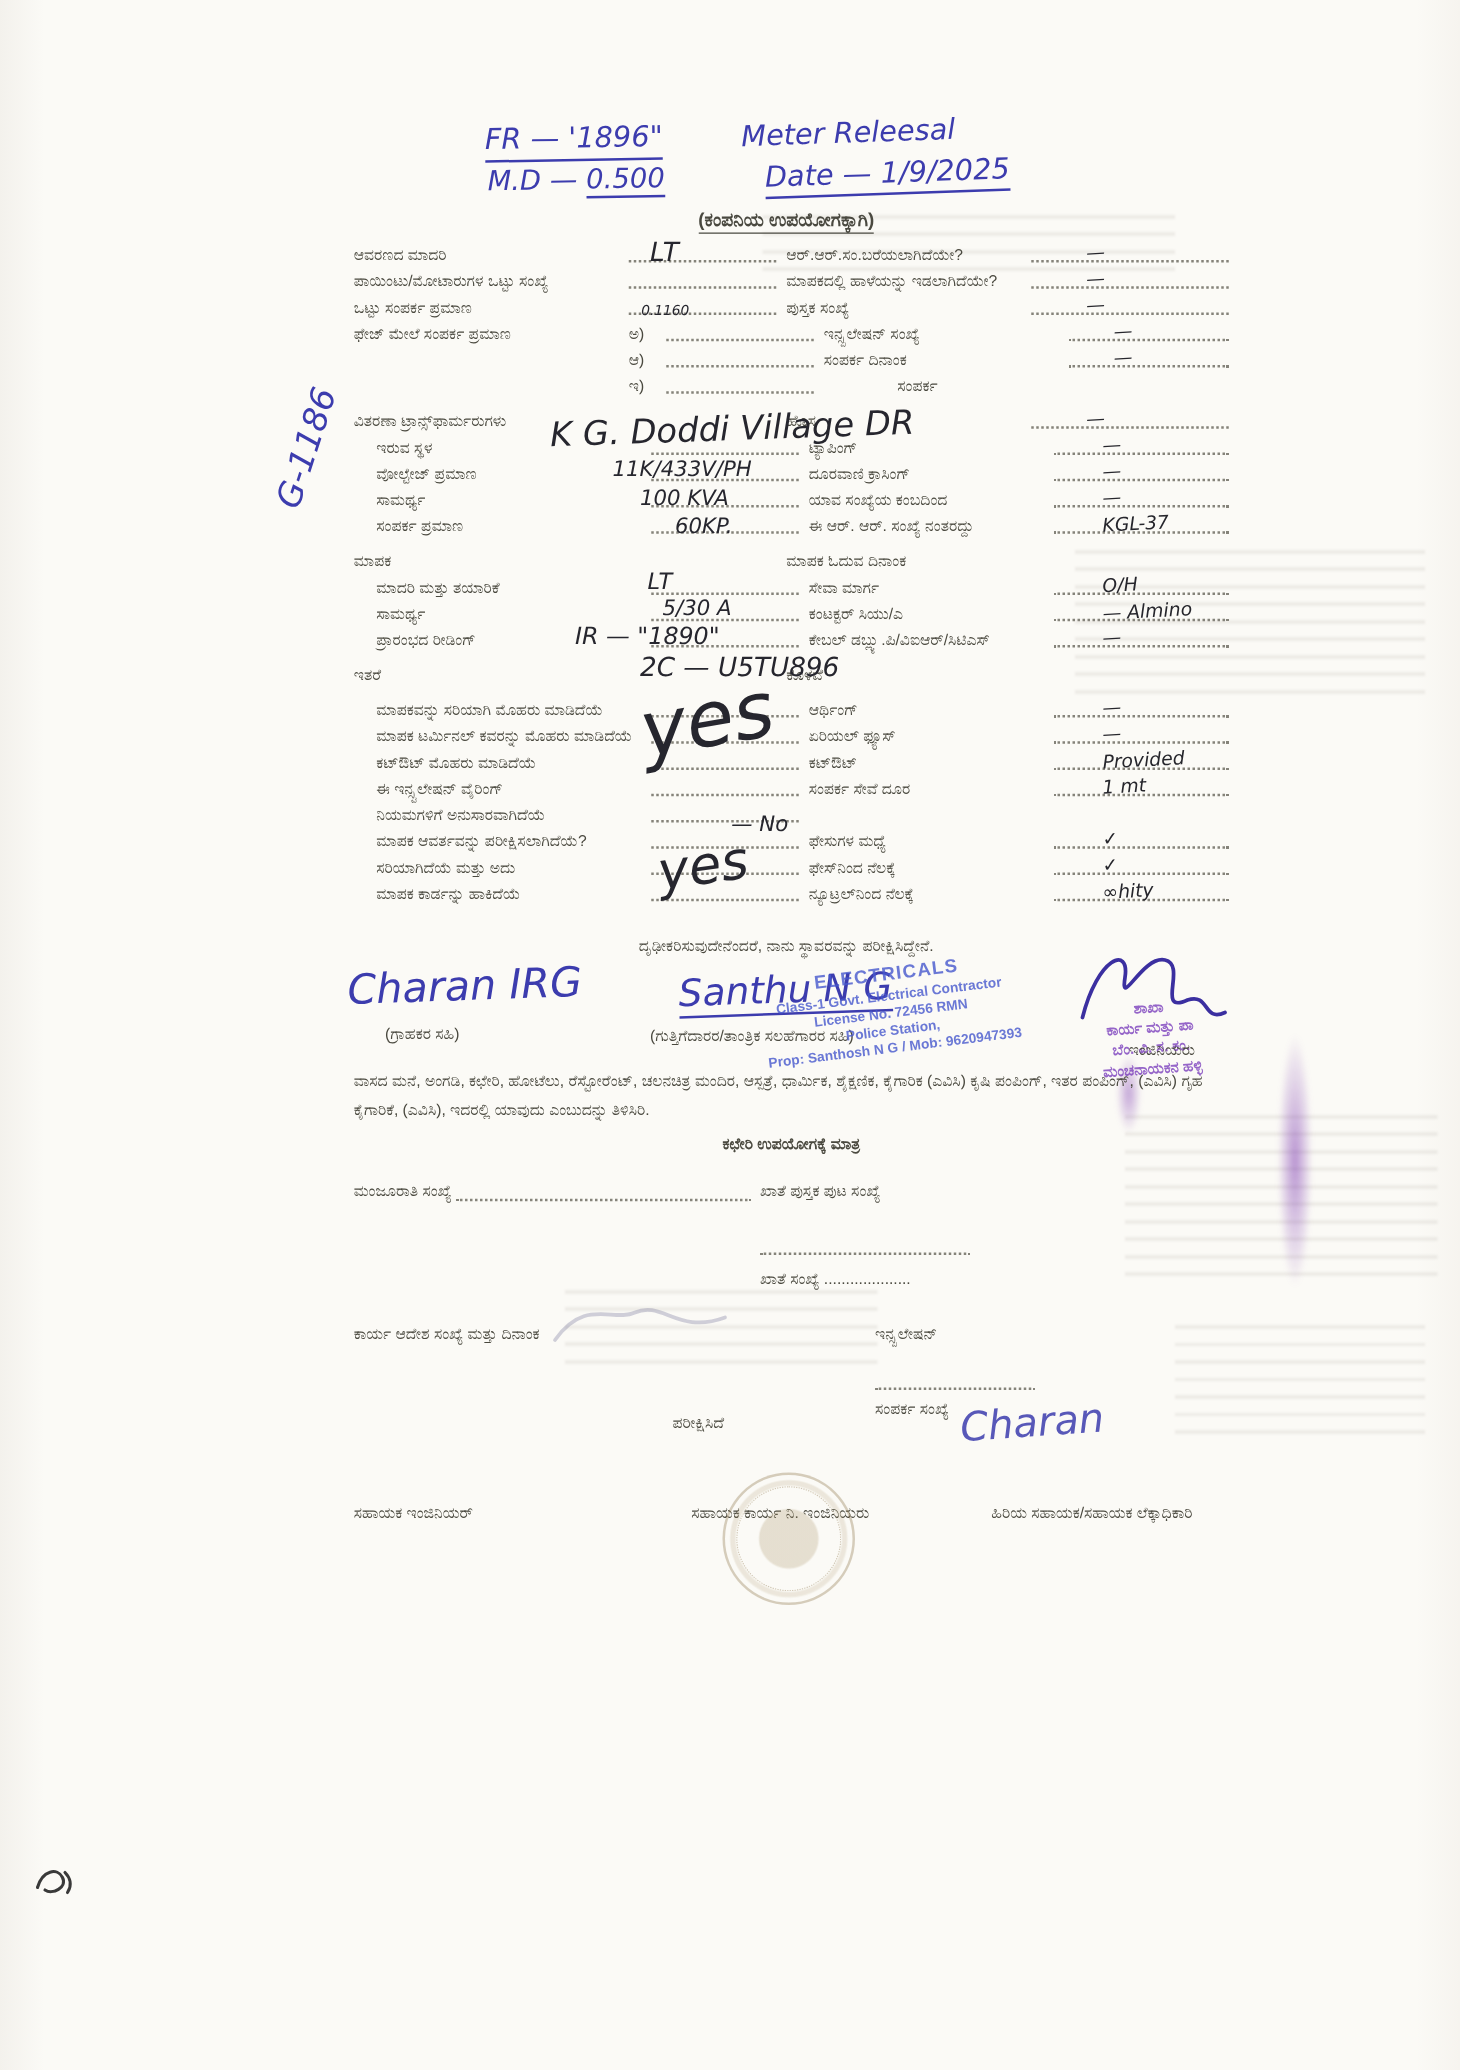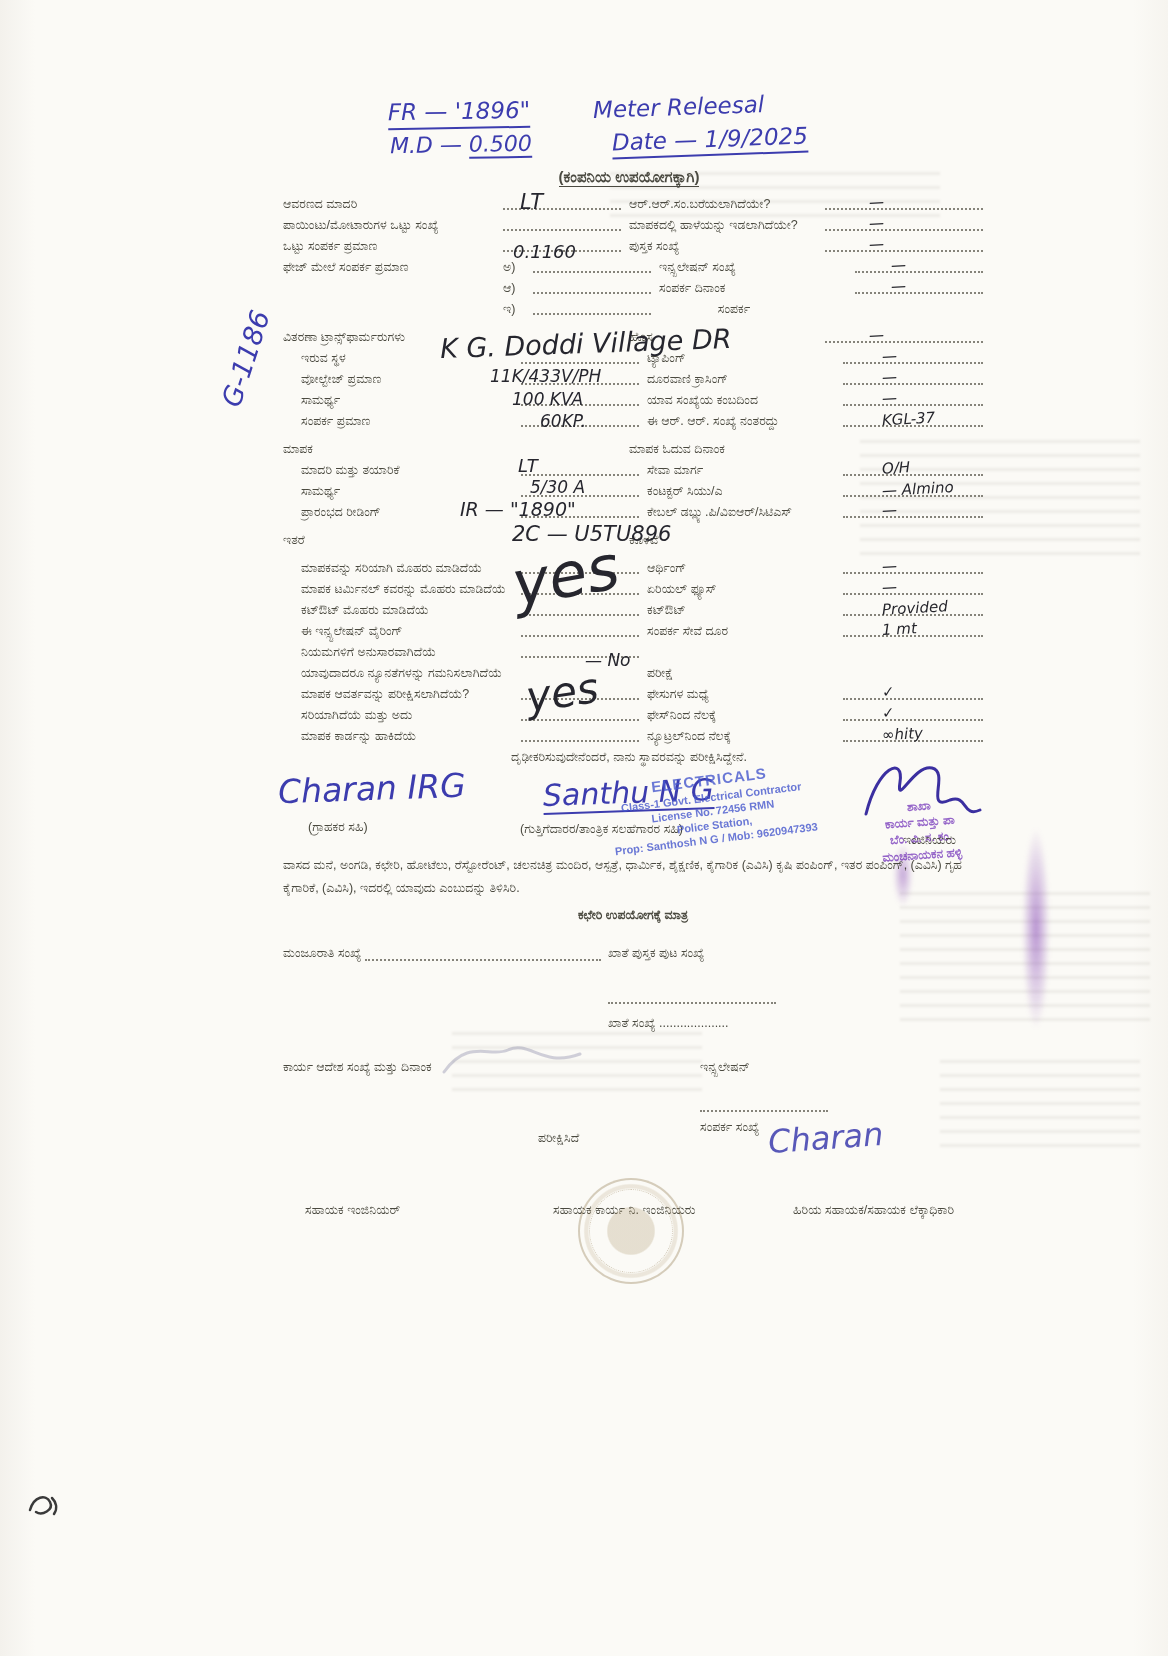--- a/index.html
+++ b/index.html
@@ -30,21 +30,21 @@
   .hw{position:absolute;font-family:"DejaVu Sans",sans-serif;font-style:italic;
       color:#26262e;white-space:nowrap;line-height:1;}
   .ink-blue{color:#3c3cae;}
   .hw-fr{left:388px;top:100px;font-size:23px;border-bottom:2px solid #3c3cae;padding-bottom:4px;transform:rotate(-1deg);}
   .hw-md{left:390px;top:134px;font-size:22px;transform:rotate(-1deg);}
   .hw-md em{font-style:italic;border-bottom:2px solid #3c3cae;}
   .hw-release{left:593px;top:96px;font-size:23px;transform:rotate(-2deg);}
   .hw-date{left:612px;top:128px;font-size:23px;border-bottom:2px solid #3c3cae;padding-bottom:3px;transform:rotate(-2deg);}
   .hw-side{left:196px;top:345px;font-size:27px;transform:rotate(-72deg);transform-origin:center;}
   .hw-lt{left:520px;top:192px;font-size:21px;}
-  .hw-load{left:513px;top:243px;font-size:18px;}
+  .hw-load{left:513px;top:243px;font-size:11px;}
   .hw-village{left:440px;top:330px;font-size:27px;transform:rotate(-2deg);}
   .hw-voltage{left:490px;top:368px;font-size:17px;}
   .hw-kva{left:512px;top:391px;font-size:17px;}
   .hw-kp{left:540px;top:413px;font-size:17px;}
   .hw-model{left:518px;top:457px;font-size:18px;}
   .hw-amps{left:530px;top:479px;font-size:17px;}
   .hw-reading{left:460px;top:500px;font-size:19px;}
   .hw-serial{left:490px;top:524px;font-size:21px;margin-left:22px;}
   .hw-yes1{left:512px;top:545px;font-size:62px;transform:rotate(-10deg);}
   .hw-no{left:585px;top:652px;font-size:17px;}
@@ -79,21 +79,21 @@
   .dotspan{display:inline-block;border-bottom:2px dotted #85837a;height:12px;vertical-align:bottom;}
   .acct1{left:608px;top:946px;position:absolute;font-size:12.5px;color:#4a493f;}
   .acct-dots{left:608px;top:990px;position:absolute;width:168px;border-bottom:2px dotted #85837a;height:12px;}
   .acct2{left:608px;top:1016px;position:absolute;font-size:12.5px;color:#4a493f;}
   .work{top:1060px;}
   .insp{left:700px;top:1060px;position:absolute;font-size:12.5px;color:#4a493f;}
   .insp-dots{left:700px;top:1098px;position:absolute;width:128px;border-bottom:2px dotted #85837a;height:12px;}
   .conn{left:700px;top:1120px;position:absolute;font-size:12.5px;color:#4a493f;}
   .tested{left:538px;top:1131px;position:absolute;font-size:12.5px;color:#4a493f;}
   .role{position:absolute;top:1203px;font-size:12.5px;color:#4a493f;white-space:nowrap;}
-  .role1{left:283px;margin-left:22px;} .role2{left:553px;text-align:right;} .role3{left:793px;}
+  .role1{left:283px;} .role2{left:553px;text-align:right;} .role3{left:793px;}
   
   .ghost{position:absolute;opacity:.14;filter:blur(1px);
     background:repeating-linear-gradient(180deg,#9a968c 0 3px,transparent 3px 14px);}
   .g1{left:610px;top:172px;width:330px;height:46px;}
   .g2{left:860px;top:440px;width:280px;height:120px;}
   .g3{left:900px;top:892px;width:250px;height:140px;}
   .g4{left:452px;top:1032px;width:250px;height:60px;}
   .g5{left:940px;top:1060px;width:200px;height:90px;}
   svg.squiggle{position:absolute;overflow:visible;}
 </style>
@@ -323,29 +323,20 @@
     <div class="row ind">
       <span class="lbl">ನಿಯಮಗಳಿಗೆ ಅನುಸಾರವಾಗಿದೆಯೆ</span>
       <span class="pre" style="flex-basis: 0px;"></span>
       <span class="mid"></span>
       <span class="rlabel"></span>
       <span class="rdots nodots">
         <span class="rv"></span>
       </span>
     </div>
 
-    <div class="row ind">
-      <span class="lbl">ಯಾವುದಾದರೂ ನ್ಯೂನತೆಗಳನ್ನು ಗಮನಿಸಲಾಗಿದೆಯೆ</span>
-      <span class="pre" style="flex-basis: 0px;"></span>
-      <span class="mid nodots"></span>
-      <span class="rlabel">ಪರೀಕ್ಷೆ</span>
-      <span class="rdots nodots">
-        <span class="rv"></span>
-      </span>
-    </div>
 
     <div class="row ind">
       <span class="lbl">ಮಾಪಕ ಆವರ್ತವನ್ನು ಪರೀಕ್ಷಿಸಲಾಗಿದೆಯೆ?</span>
       <span class="pre" style="flex-basis: 0px;"></span>
       <span class="mid"></span>
       <span class="rlabel">ಫೇಸುಗಳ ಮಧ್ಯೆ</span>
       <span class="rdots">
         <span class="rv">✓</span>
       </span>
     </div>

